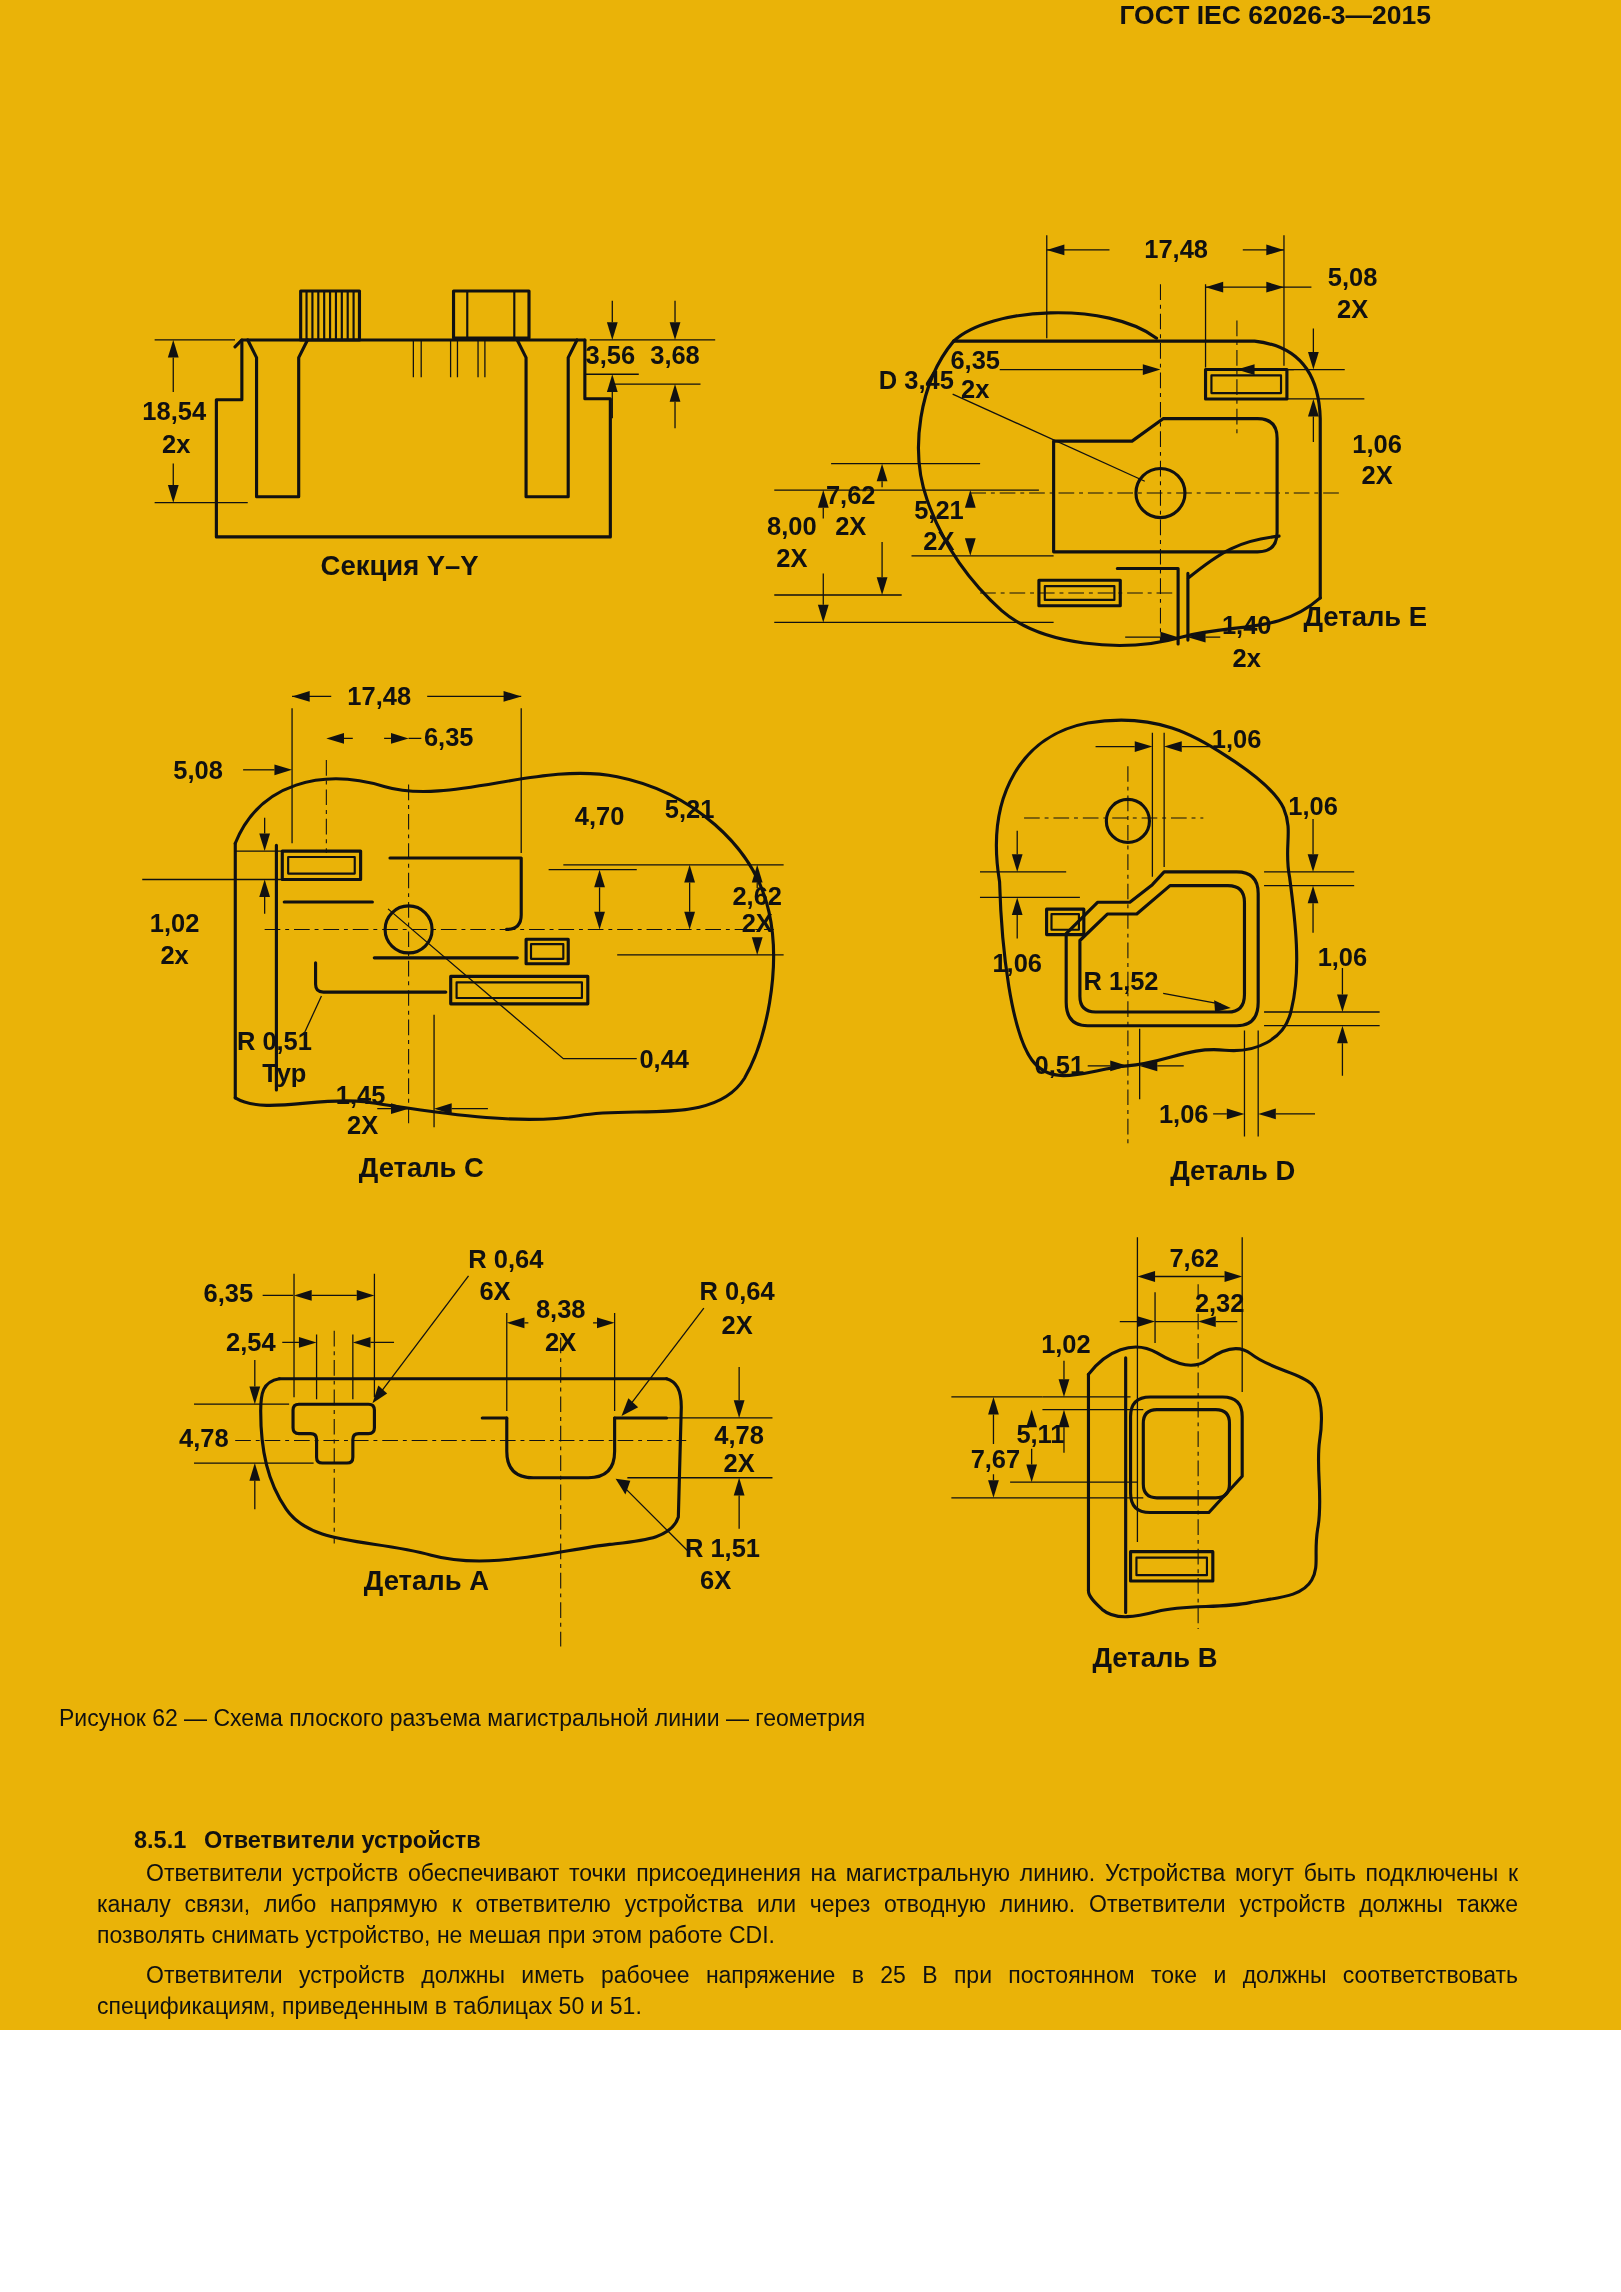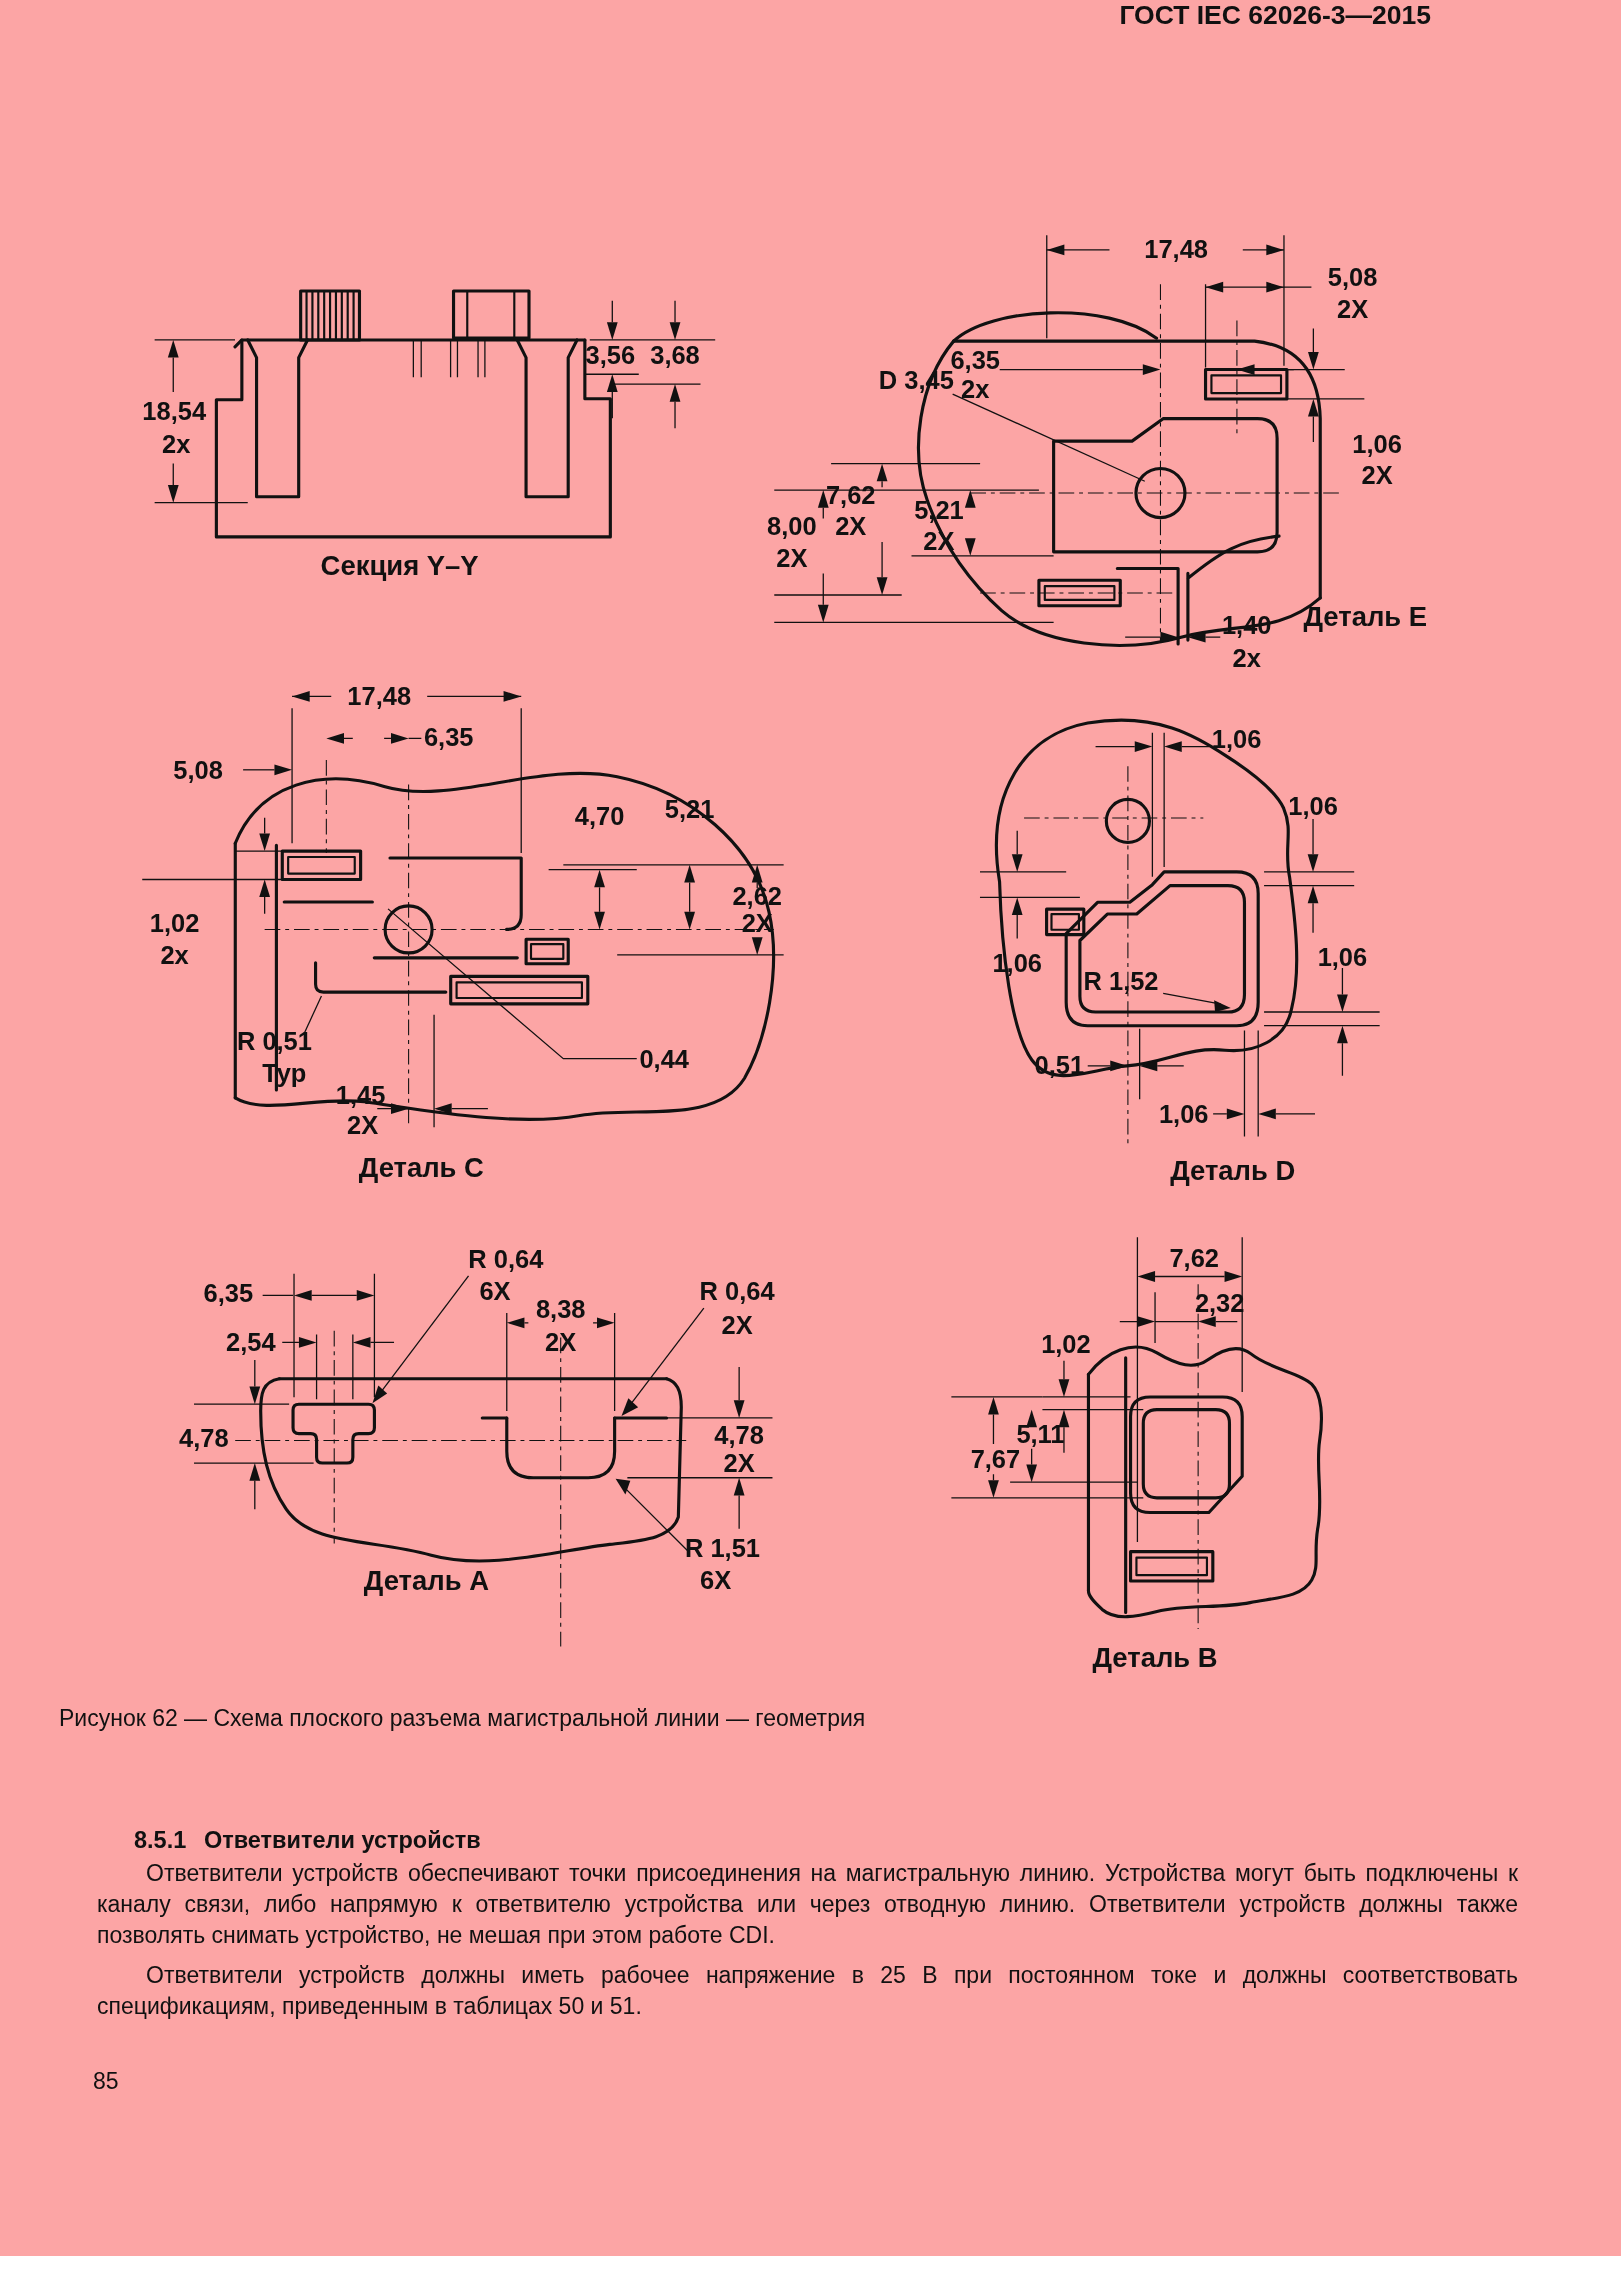--- a/index.html
+++ b/index.html
@@ -1,16 +1,16 @@
 <!DOCTYPE html>
 <html><head>
 <meta charset="utf-8">
 <style>
   html,body{margin:0;padding:0}
-  .page{position:relative;width:1621px;height:2256px;background:#fca5a5;overflow:hidden;
+  .page{position:relative;width:1621px;height:2030px;background:#eab308;overflow:hidden;
         font-family:"Liberation Sans",sans-serif;color:#111}
   .abs{position:absolute}
   .hdr{font:700 26.5px "Liberation Sans",sans-serif;text-align:right}
   .cap{font:23px "Liberation Sans",sans-serif;}
   .h1{font:700 23.5px "Liberation Sans",sans-serif}
   .h1 .num{margin-right:17.6px}
   .body-text{font:23px "Liberation Sans",sans-serif;line-height:31px;text-align:justify}
   .body-text p{margin:0;text-indent:49px}
   .body-text p+p{margin-top:8.8px}
   .pgnum{font:23px "Liberation Sans",sans-serif;text-align:left}

